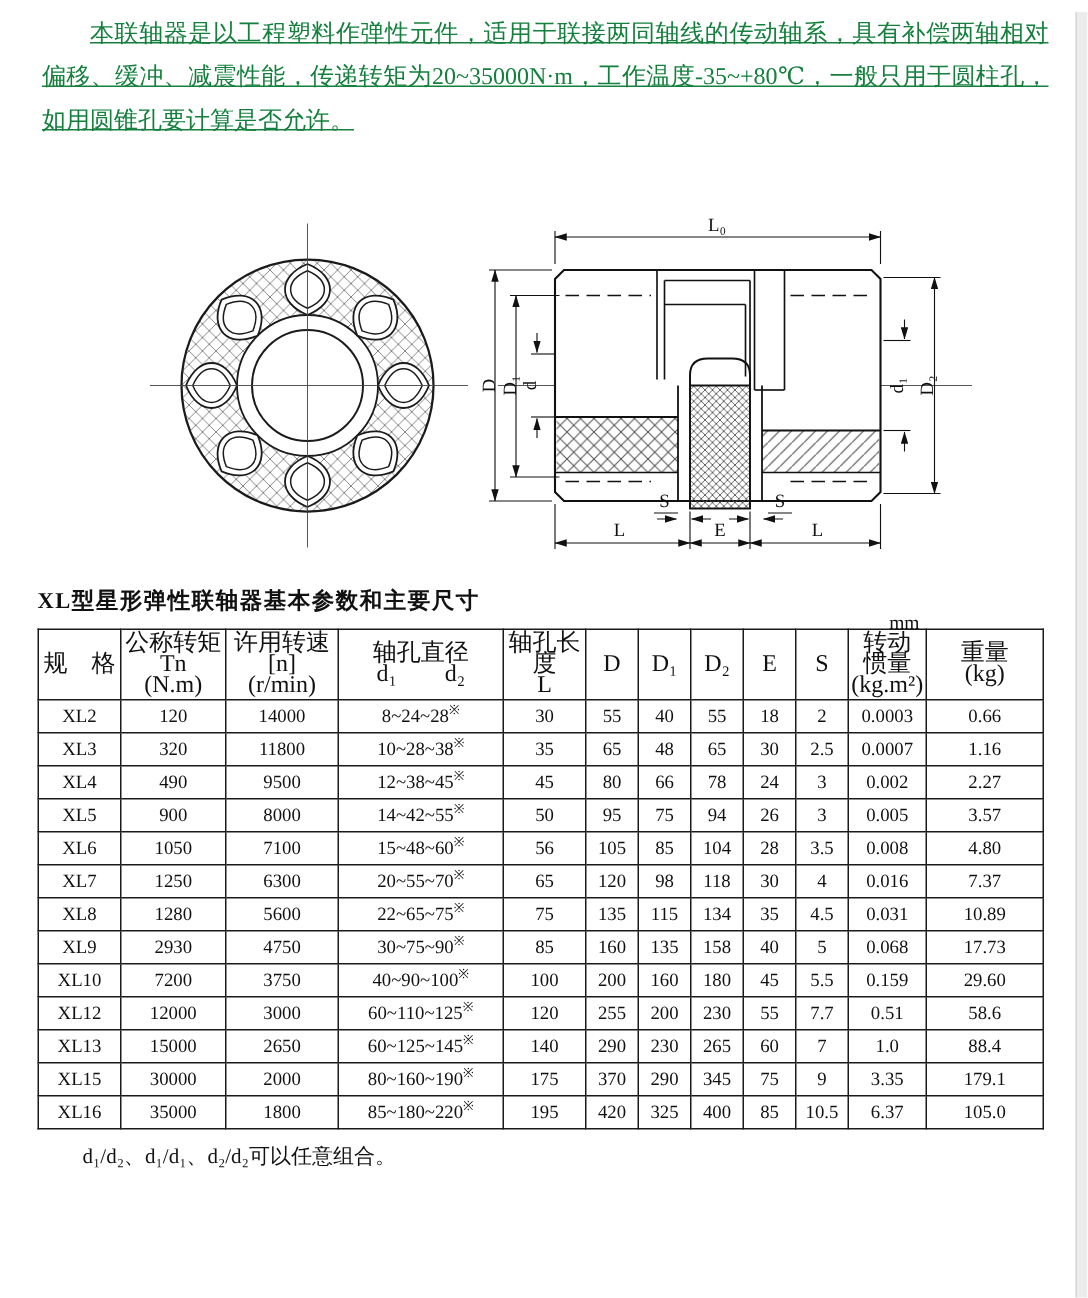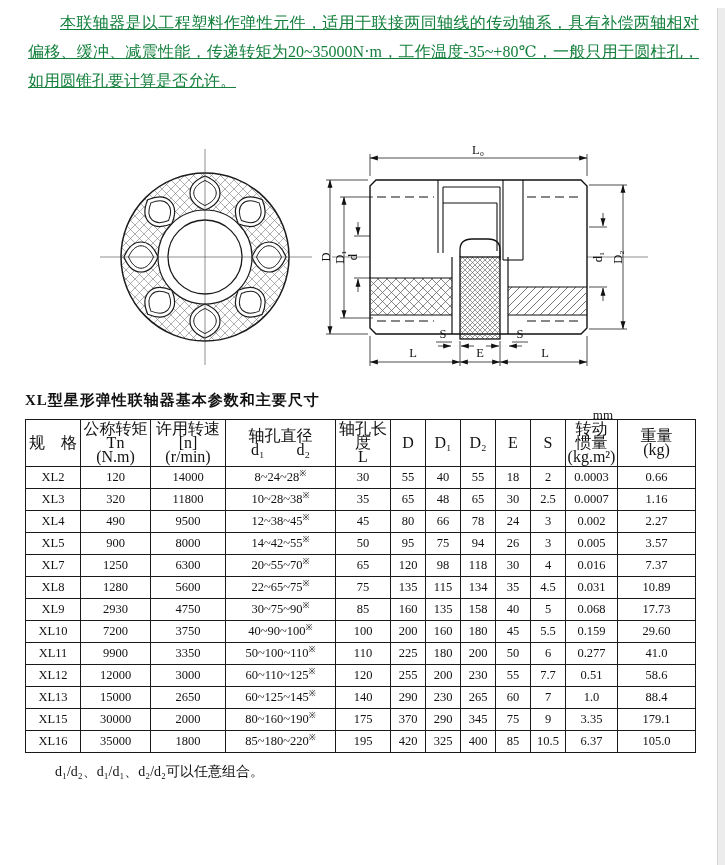--- a/index.html
+++ b/index.html
@@ -300,20 +300,34 @@
           <td>50</td>
           <td>95</td>
           <td>75</td>
           <td>94</td>
           <td>26</td>
           <td>3</td>
           <td>0.005</td>
           <td>3.57</td>
         </tr>
         <tr>
+          <td>XL6</td>
+          <td>1050</td>
+          <td>7100</td>
+          <td><span>15~48~60</span><sup>※</sup></td>
+          <td>56</td>
+          <td>105</td>
+          <td>85</td>
+          <td>104</td>
+          <td>28</td>
+          <td>3.5</td>
+          <td>0.008</td>
+          <td>4.80</td>
+        </tr>
+        <tr>
           <td>XL7</td>
           <td>1250</td>
           <td>6300</td>
           <td><span>20~55~70</span><sup>※</sup></td>
           <td>65</td>
           <td>120</td>
           <td>98</td>
           <td>118</td>
           <td>30</td>
           <td>4</td>
@@ -356,34 +370,20 @@
           <td>100</td>
           <td>200</td>
           <td>160</td>
           <td>180</td>
           <td>45</td>
           <td>5.5</td>
           <td>0.159</td>
           <td>29.60</td>
         </tr>
         <tr>
-          <td>XL11</td>
-          <td>9900</td>
-          <td>3350</td>
-          <td><span>50~100~110</span><sup>※</sup></td>
-          <td>110</td>
-          <td>225</td>
-          <td>180</td>
-          <td>200</td>
-          <td>50</td>
-          <td>6</td>
-          <td>0.277</td>
-          <td>41.0</td>
-        </tr>
-        <tr>
           <td>XL12</td>
           <td>12000</td>
           <td>3000</td>
           <td><span>60~110~125</span><sup>※</sup></td>
           <td>120</td>
           <td>255</td>
           <td>200</td>
           <td>230</td>
           <td>55</td>
           <td>7.7</td>

